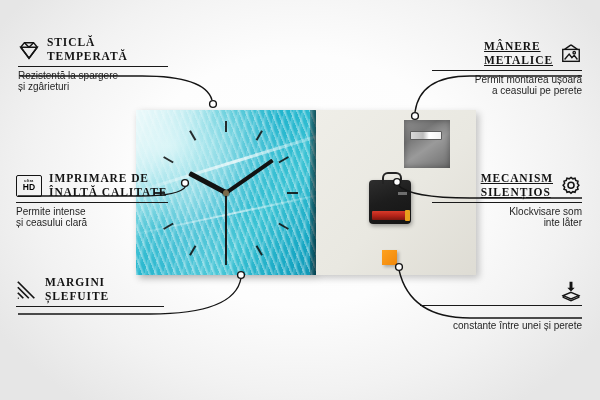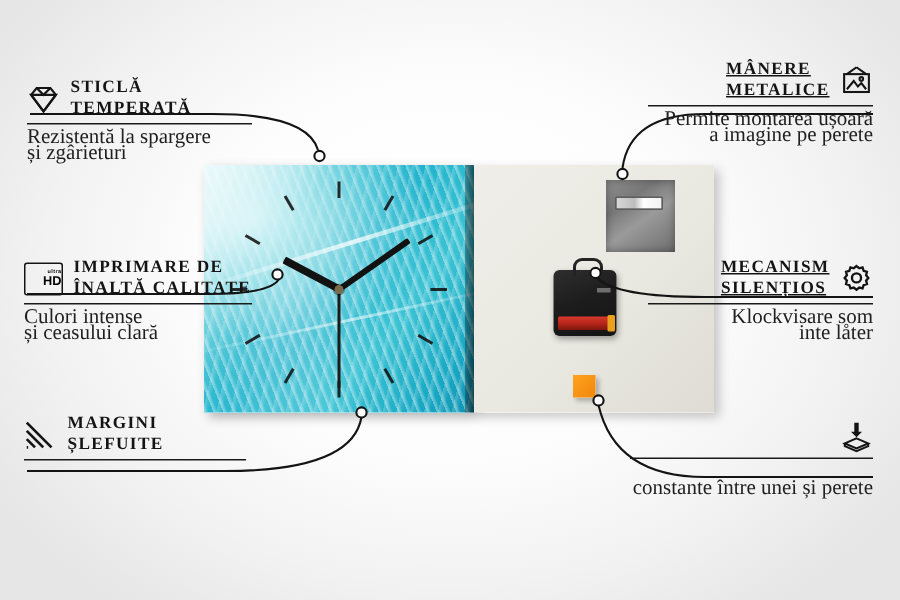--- a/index.html
+++ b/index.html
@@ -94,29 +94,29 @@
   .callout .head{display:flex;align-items:center;gap:7px;}
   .callout.left .head{justify-content:flex-start;}
   .callout.right .head{justify-content:flex-end;}
   .title{
     font-size:11.5px;font-weight:bold;letter-spacing:.9px;color:#141414;
     line-height:13.5px;text-transform:uppercase;
   }
   .callout.right .title{text-align:left;text-decoration:underline;}
   .rule{height:1px;background:#1a1a1a;margin-top:3px;}
   .desc{
-    font-size:14px;color:#1f1f1f;line-height:11px;margin-top:3px;
-    font-family:Liberation Serif, serif;
+    font-size:10px;color:#1f1f1f;line-height:11px;margin-top:3px;
+    font-family:Liberation Sans, sans-serif;
   }
   .callout.right .desc{text-align:right;}
   .ico{width:22px;height:22px;flex:0 0 22px;color:#141414;}
   .ico svg{display:block;width:22px;height:22px;}
   .hdbox{
     width:24px;height:20px;border:1.6px solid #141414;border-radius:2px;
-    display:flex;flex-direction:column;align-items:flex-end;justify-content:center;flex:0 0 24px;
+    display:flex;flex-direction:column;align-items:center;justify-content:center;flex:0 0 24px;
   }
   .hdbox .u{font-size:3.6px;font-weight:bold;letter-spacing:.3px;line-height:4px;font-family:"Liberation Sans",sans-serif;}
   .hdbox .h{font-size:8.5px;font-weight:bold;line-height:9px;font-family:"Liberation Sans",sans-serif;}
 
   
   .lines{position:absolute;inset:0;pointer-events:none;}
 </style>
 </head>
 <body>
 
@@ -173,21 +173,21 @@
     <g fill="#ffffff" stroke="#141414" stroke-width="1.4">
       <circle cx="213" cy="104" r="3.4"></circle>
       <circle cx="185" cy="183" r="3.4"></circle>
       <circle cx="241" cy="275" r="3.4"></circle>
       <circle cx="415" cy="116" r="3.4"></circle>
       <circle cx="397" cy="182" r="3.4"></circle>
       <circle cx="399" cy="267" r="3.4"></circle>
     </g>
   </svg>
 
-  <div class="callout left" style="left:18px;top:52px;width:150px">
+  <div class="callout left" style="left:18px;top:36px;width:150px">
     <div class="head">
       <span class="ico">
         <svg viewBox="0 0 24 24" fill="none" stroke="currentColor" stroke-width="1.6">
           <path d="M3 9 L21 9 L12 21 Z"></path>
             <path d="M3 9 L7 4 L17 4 L21 9"></path>
           <path d="M7 4 L12 9 L17 4 M3 9 L12 21 L21 9"></path>
         </svg>
       </span>
       <span class="title">
         <span>STICLĂ</span><br>
@@ -207,21 +207,21 @@
         <span class="u">ultra</span>
         <span class="h">HD</span>
       </span>
       <span class="title">
         <span>IMPRIMARE DE</span><br>
         <span>ÎNALTĂ CALITATE</span>
       </span>
     </div>
     <div class="rule"></div>
     <div class="desc">
-      <span>Culori intense</span><br>
+      <span>Permite intense</span><br>
       <span>și ceasului clară</span>
     </div>
   </div>
 
   <div class="callout left" style="left:16px;top:276px;width:148px">
     <div class="head">
       <span class="ico">
         <svg viewBox="0 0 24 24" fill="none" stroke="currentColor" stroke-width="1.9">
           <path d="M2 3 L20 21"></path>
             <path d="M2 9 L14 21"></path>
@@ -247,22 +247,22 @@
         <svg viewBox="0 0 24 24" fill="none" stroke="currentColor" stroke-width="1.5">
           <rect x="3" y="7" width="18" height="13"></rect>
           <path d="M12 2 L5 7 M12 2 L19 7"></path>
           <path d="M5 18 L10 12 L13 16 L15.5 13.5 L19 18"></path>
           <circle cx="15.5" cy="10.5" r="1.3"></circle>
         </svg>
       </span>
     </div>
     <div class="rule"></div>
     <div class="desc">
-      <span>Permite montarea ușoară</span><br>
-      <span>a imagine pe perete</span>
+      <span>Permit montarea ușoară</span><br>
+      <span>a ceasului pe perete</span>
     </div>
   </div>
 
   <div class="callout right" style="left:432px;top:172px;width:150px">
     <div class="head">
       <span class="title">
         <span>MECANISM</span><br>
         <span>SILENȚIOS</span>
       </span>
       <span class="ico">

